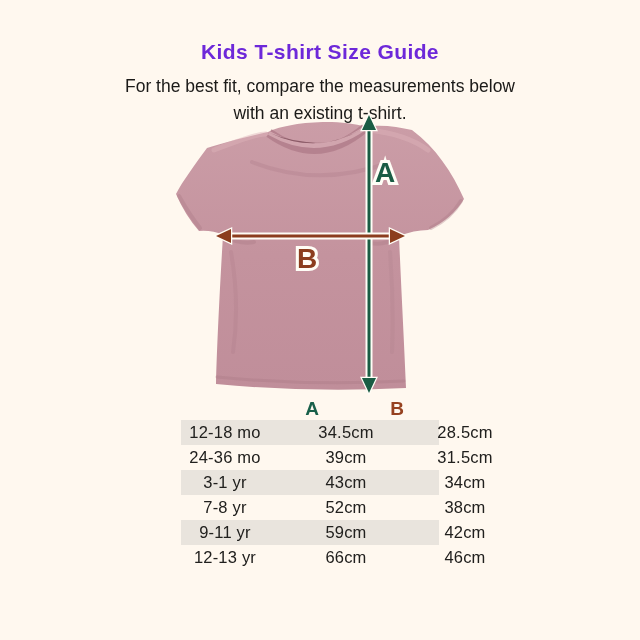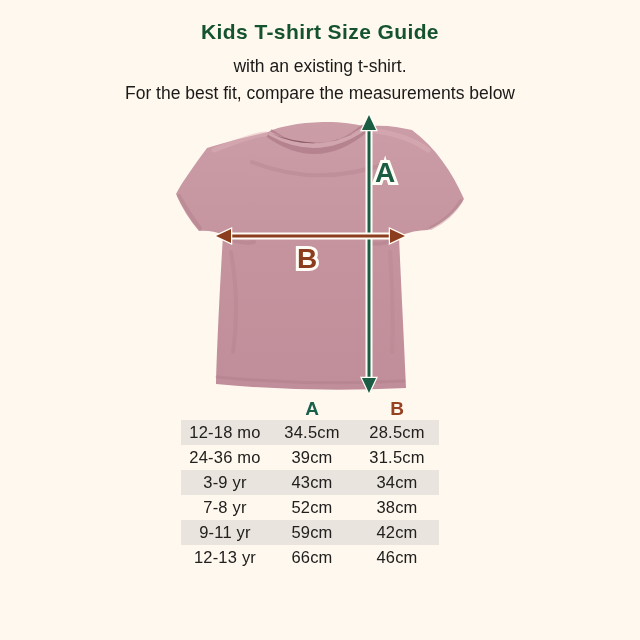--- a/index.html
+++ b/index.html
@@ -3,41 +3,41 @@
 <meta charset="utf-8">
 <style>
   html,body{margin:0;padding:0;}
   body{
     width:640px;height:640px;position:relative;overflow:hidden;
     background:#FFF8EF;
     font-family:"Liberation Sans","DejaVu Sans",sans-serif;
     color:#1B1A18;
   }
   .header{position:absolute;top:20px;left:0;width:640px;text-align:center;}
-  .title{font-size:21px;font-weight:bold;letter-spacing:.4px;color:#14532d;}
+  .title{font-size:21px;font-weight:bold;letter-spacing:.4px;color:#6d28d9;margin-top:20px;}
   .subtitle{margin-top:9px;font-size:17.5px;line-height:27px;color:#1B1A18;}
   .shirt-svg{position:absolute;left:0;top:0;width:640px;height:640px;}
   .size-table{position:absolute;left:181px;top:397px;width:258px;}
   .thead{display:grid;grid-template-columns:88px 86px 84px;height:23px;align-items:center;text-align:center;}
   .thead .h{font-size:19px;font-weight:bold;}
   .h-a{color:#19604A;}
   .h-b{color:#96411F;}
-  .trow{display:grid;grid-template-columns:88px 86px 84px;height:25px;align-items:center;text-align:center;font-size:16.5px;letter-spacing:.2px;color:#21201E;}
+  .trow{display:grid;grid-template-columns:88px 86px 84px;height:25px;align-items:center;text-align:center;font-size:16.5px;letter-spacing:.2px;color:#21201E;gap:34px;}
   .trow:nth-child(odd){background:#E9E4DD;}
   .rows{display:block;}
   .cell{white-space:nowrap;}
 </style>
 </head>
 <body>
 
 <div class="header">
   <div class="title">Kids T-shirt Size Guide</div>
   <div class="subtitle">
+    <div>For the best fit, compare the measurements below</div>
     <div>with an existing t-shirt.</div>
-    <div>For the best fit, compare the measurements below</div>
   </div>
 </div>
 
 <svg class="shirt-svg" viewBox="0 0 640 640" aria-hidden="true">
   <defs>
     <linearGradient id="shirtGrad" x1="0" y1="0" x2="0" y2="1">
       <stop offset="0" stop-color="#CB9DA7"></stop>
       <stop offset="0.5" stop-color="#C4939E"></stop>
       <stop offset="1" stop-color="#C08E9A"></stop>
     </linearGradient>
@@ -108,21 +108,21 @@
       <div class="cell">12-18 mo</div>
       <div class="cell">34.5cm</div>
       <div class="cell">28.5cm</div>
     </div>
     <div class="trow">
       <div class="cell">24-36 mo</div>
       <div class="cell">39cm</div>
       <div class="cell">31.5cm</div>
     </div>
     <div class="trow">
-      <div class="cell">3-9 yr</div>
+      <div class="cell">3-1 yr</div>
       <div class="cell">43cm</div>
       <div class="cell">34cm</div>
     </div>
     <div class="trow">
       <div class="cell">7-8 yr</div>
       <div class="cell">52cm</div>
       <div class="cell">38cm</div>
     </div>
     <div class="trow">
       <div class="cell">9-11 yr</div>

